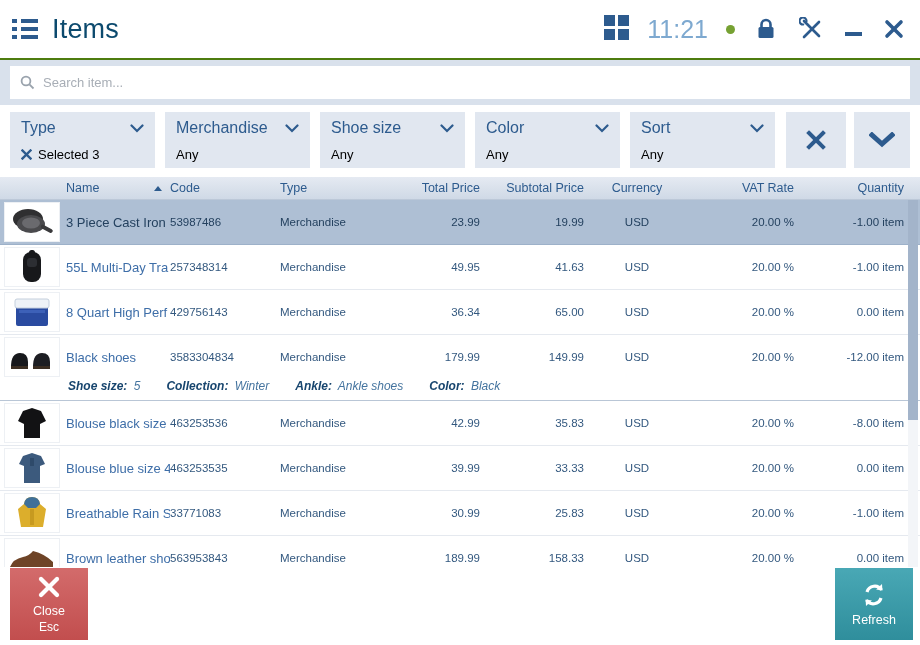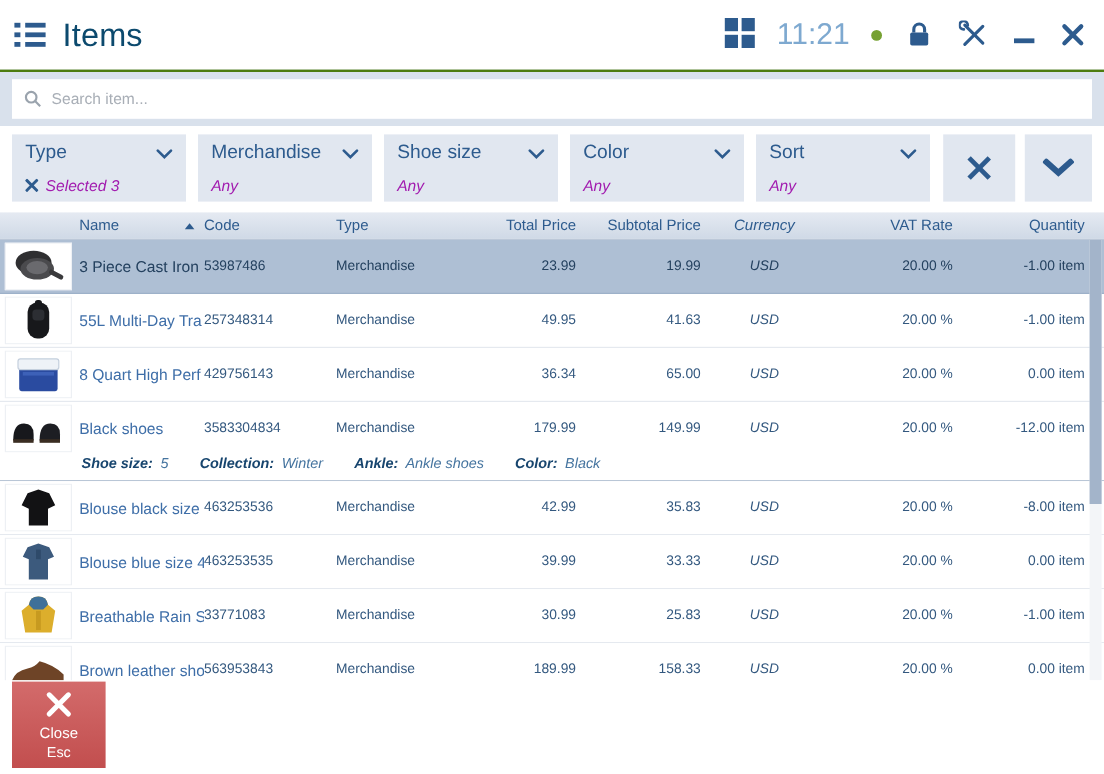--- a/index.html
+++ b/index.html
@@ -32,31 +32,31 @@
   .search-box input { flex:1; border:none; outline:none; font-size:13px; color:#333; font-family:"Liberation Sans",sans-serif; background:transparent; }
   .search-box input::placeholder { color:#a8aeb6; }
   .search-btn { width:100px; height:33px; background:linear-gradient(#31619f,#264a7e); border:1px solid #1d3a63; color:#fff; font-size:13px; font-family:"Liberation Sans",sans-serif; cursor:pointer; }
 
   
   .filter-bar { display:flex; gap:10px; padding:7px 10px 9px 10px; background:#fff; }
   .filter-box { width:145px; height:56px; background:#e1e7f0; padding:7px 11px 6px 11px; display:flex; flex-direction:column; justify-content:space-between; cursor:pointer; }
   .filter-top { display:flex; align-items:center; justify-content:space-between; }
   .filter-label { font-size:16px; color:#2d5b8e; }
   .filter-value-row { display:flex; align-items:center; gap:6px; }
-  .filter-value { font-size:13px; color:#a21caf;font-style:italic; }
+  .filter-value { font-size:13px; color:#000000; }
   .sq-btn { width:60px; height:56px; background:#e1e7f0; border:none; display:flex; align-items:center; justify-content:center; cursor:pointer; }
   .sq-btn:last-child { width:56px; margin-left:-2px; }
 
   
   .grid-cols { display:grid; grid-template-columns:66px 104px 110px 120px 80px 104px 106px 104px 110px; padding-right:16px; }
   .thead { height:23px; align-items:center; background:linear-gradient(#e5eaf2,#cfd9e6); border-bottom:1px solid #bcc8d8; font-size:12.5px; color:#2d5b8e; }
   .thead .th { overflow:hidden; white-space:nowrap; }
   .th-name { display:flex; align-items:center; justify-content:space-between; padding-right:6px; }
   .sort-arrow { width:0; height:0; border-left:4px solid transparent; border-right:4px solid transparent; border-bottom:5px solid #2d5b8e; margin-right:2px; }
-  .al-r { text-align:right; } .al-c { text-align:center;font-style:italic; }
+  .al-r { text-align:right; } .al-c { text-align:center; }
 
   .table-body { position:relative; height:367px; overflow:hidden; }
   .row-wrap { border-bottom:1px solid #e5e9ef; background:#fff; cursor:pointer; }
   .row-wrap.selected { background:#aebfd4; border-bottom:1px solid #9db1c9; }
   .row { height:44px; align-items:center; font-size:11.5px; color:#33587f; }
   .row .cell { overflow:hidden; white-space:nowrap; }
   .cell-name { font-size:13px; color:#3e6ea8; }
   .selected .cell-name, .selected .cell { color:#24415f; }
   .thumb { width:56px; height:40px; background:#fff; border:1px solid #edf0f4; display:flex; align-items:center; justify-content:center; margin-left:4px; }
   .thumb svg { width:52px; height:36px; }
@@ -435,15 +435,24 @@
 
   <div class="footer">
     <button class="action-btn close-btn">
       <svg class="icon-gap" width="24" height="24" viewBox="0 0 24 24" stroke="#fff" stroke-width="4.2" stroke-linecap="round">
           <path d="M4 4 L20 20"></path>
           <path d="M20 4 L4 20"></path>
         </svg>
       <span>Close</span>
       <span class="btn-sub">Esc</span>
     </button>
+    <button class="action-btn refresh-btn">
+      <svg class="icon-gap" width="26" height="26" viewBox="0 0 26 26" fill="none" stroke="#fff" stroke-width="3.2">
+          <path d="M6 10 a8 8 0 0 1 14.5 -2"></path>
+          <path d="M21 2 l0.4 6.4 -6.3 -0.8" fill="#fff" stroke="none"></path>
+          <path d="M20 16 a8 8 0 0 1 -14.5 2"></path>
+          <path d="M5 24 l-0.4 -6.4 6.3 0.8" fill="#fff" stroke="none"></path>
+        </svg>
+      <span>Refresh</span>
+    </button>
   </div>
 
 </div>
 
 </body></html>

